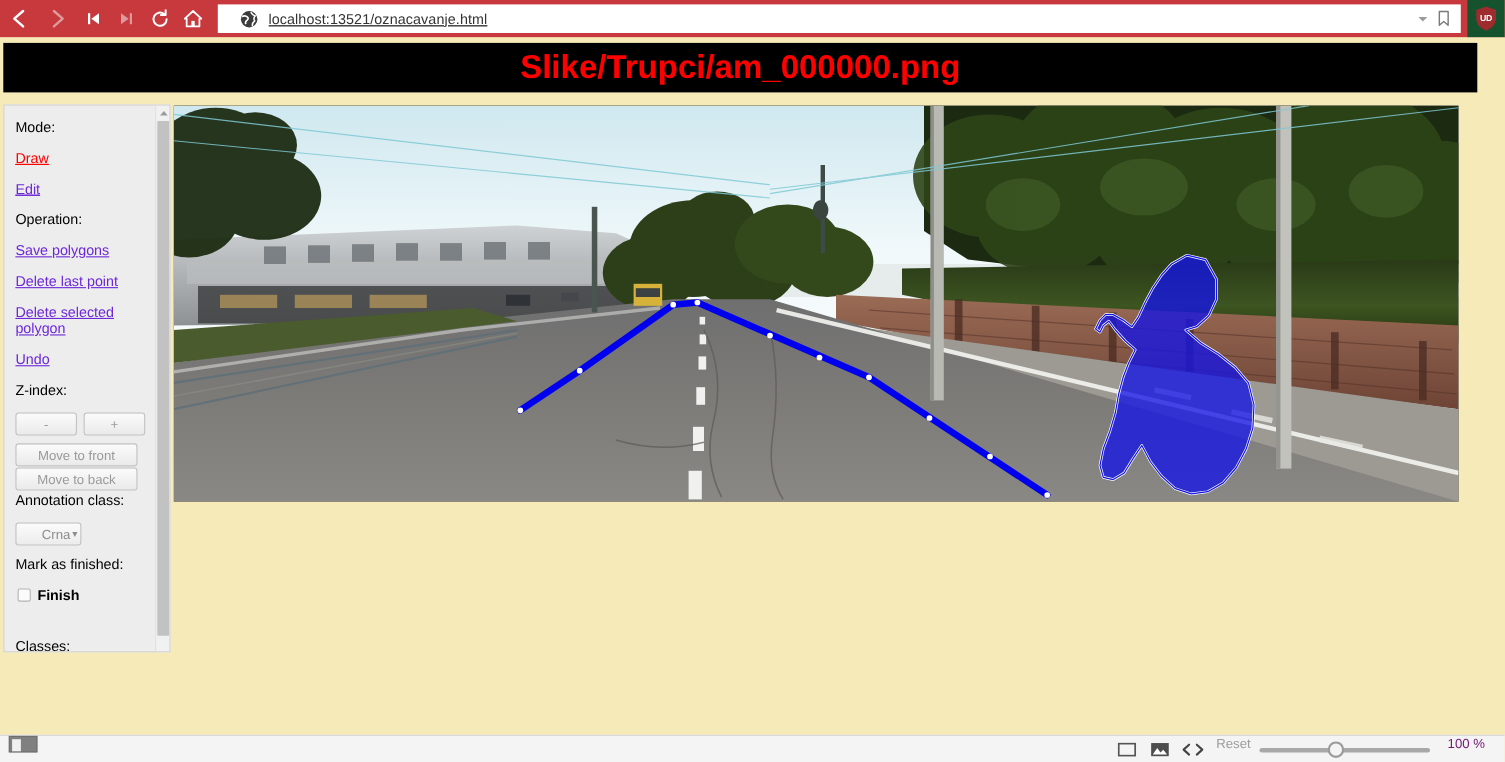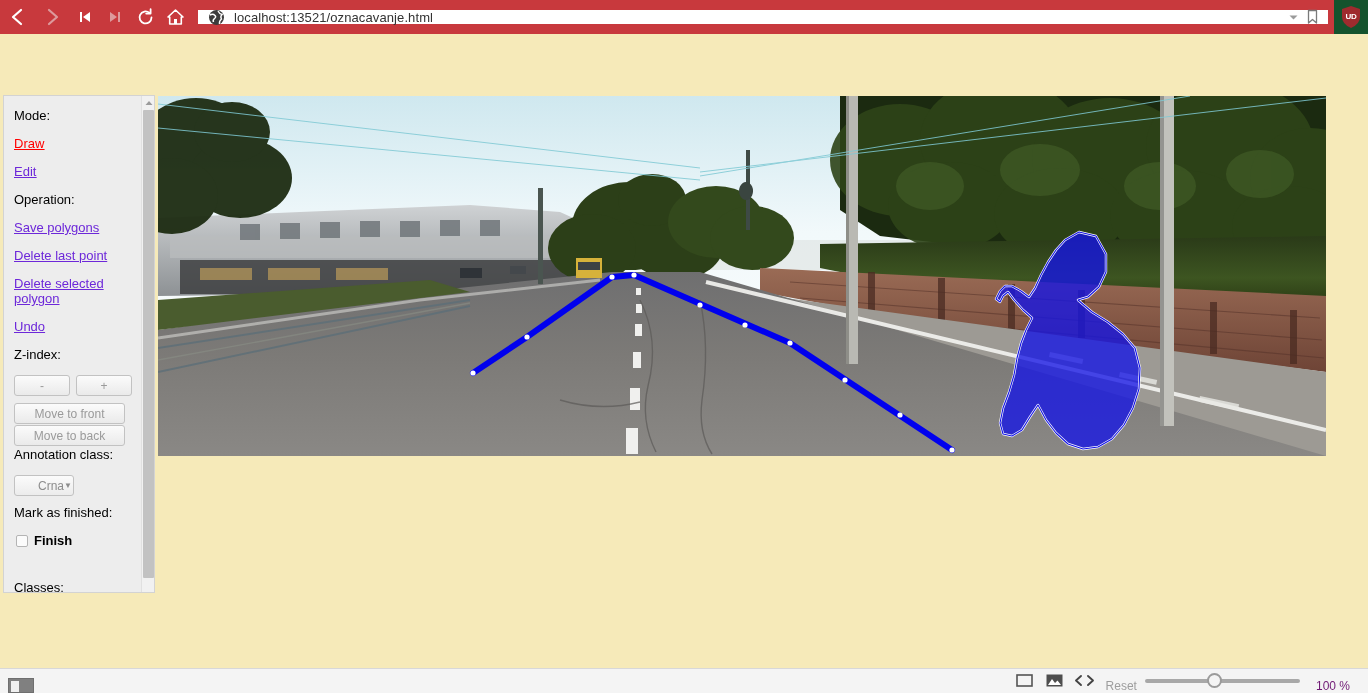--- a/index.html
+++ b/index.html
@@ -23,25 +23,26 @@
     display: flex; align-items: center; justify-content: center;
     color: #ffffff;
   }
   .nav-btn.disabled { color: #dd9a9c; }
   .nav-btn svg { display: block; }
   .nav-back { width: 34px; }
   .nav-fwd { width: 36px; }
 
   .urlbar-wrap {
     flex: 1;
-    height: 14px;
+    height: 26px;
     margin: 0 6px 0 8px;
     background: #ffffff;
     display: flex; align-items: center;
-    padding: 0 6px 0 10px;
+    padding: 0 6px 0 20px;
+    text-decoration: underline;
   }
   .globe-icon { width: 17px; height: 17px; flex: 0 0 17px; margin-right: 9px; }
   .url-text {
     flex: 1;
     font-size: 13px;
     color: #333333;
     white-space: nowrap; overflow: hidden;
     letter-spacing: 0.1px;
   }
   .url-caret { width: 18px; display:flex; align-items:center; justify-content:center; color: #9a9a9a; }
@@ -190,21 +191,21 @@
   }
   .canvas-area svg { display: block; }
 
   
   .statusbar {
     position: absolute;
     bottom: 0; left: 0;
     width: 1368px; height: 25px;
     background: #f4f4f4;
     border-top: 1px solid #d8d8d8;
-    display: flex; align-items: flex-end;
+    display: flex; align-items: flex-start;
   }
   .sb-left-icon {
     margin-left: 8px;
     width: 26px; height: 15px;
     background: #808080;
     border: 1px solid #6f6f6f;
     position: relative;
   }
   .sb-left-icon::before {
     content: "";
@@ -330,20 +331,23 @@
       <svg width="22" height="24" viewBox="0 0 22 24">
         <path d="M11 1 L20 4 L20 12 Q20 19 11 23 Q2 19 2 12 L2 4 Z" fill="#9e2b2e"></path>
       </svg>
       <span class="shield-text">UD</span>
     </span>
   </div>
 </div>
 
 <div class="page-wrap">
 
+  <div class="title-band">
+    <span class="title-text">Slike/Trupci/am_000000.png</span>
+  </div>
 
   <div class="sidebar">
     <div class="sidebar-inner">
 
       <div class="sb-label">Mode:</div>
 
       <a class="sb-link active">
         <span class="accel">Draw</span>
       </a>
 

